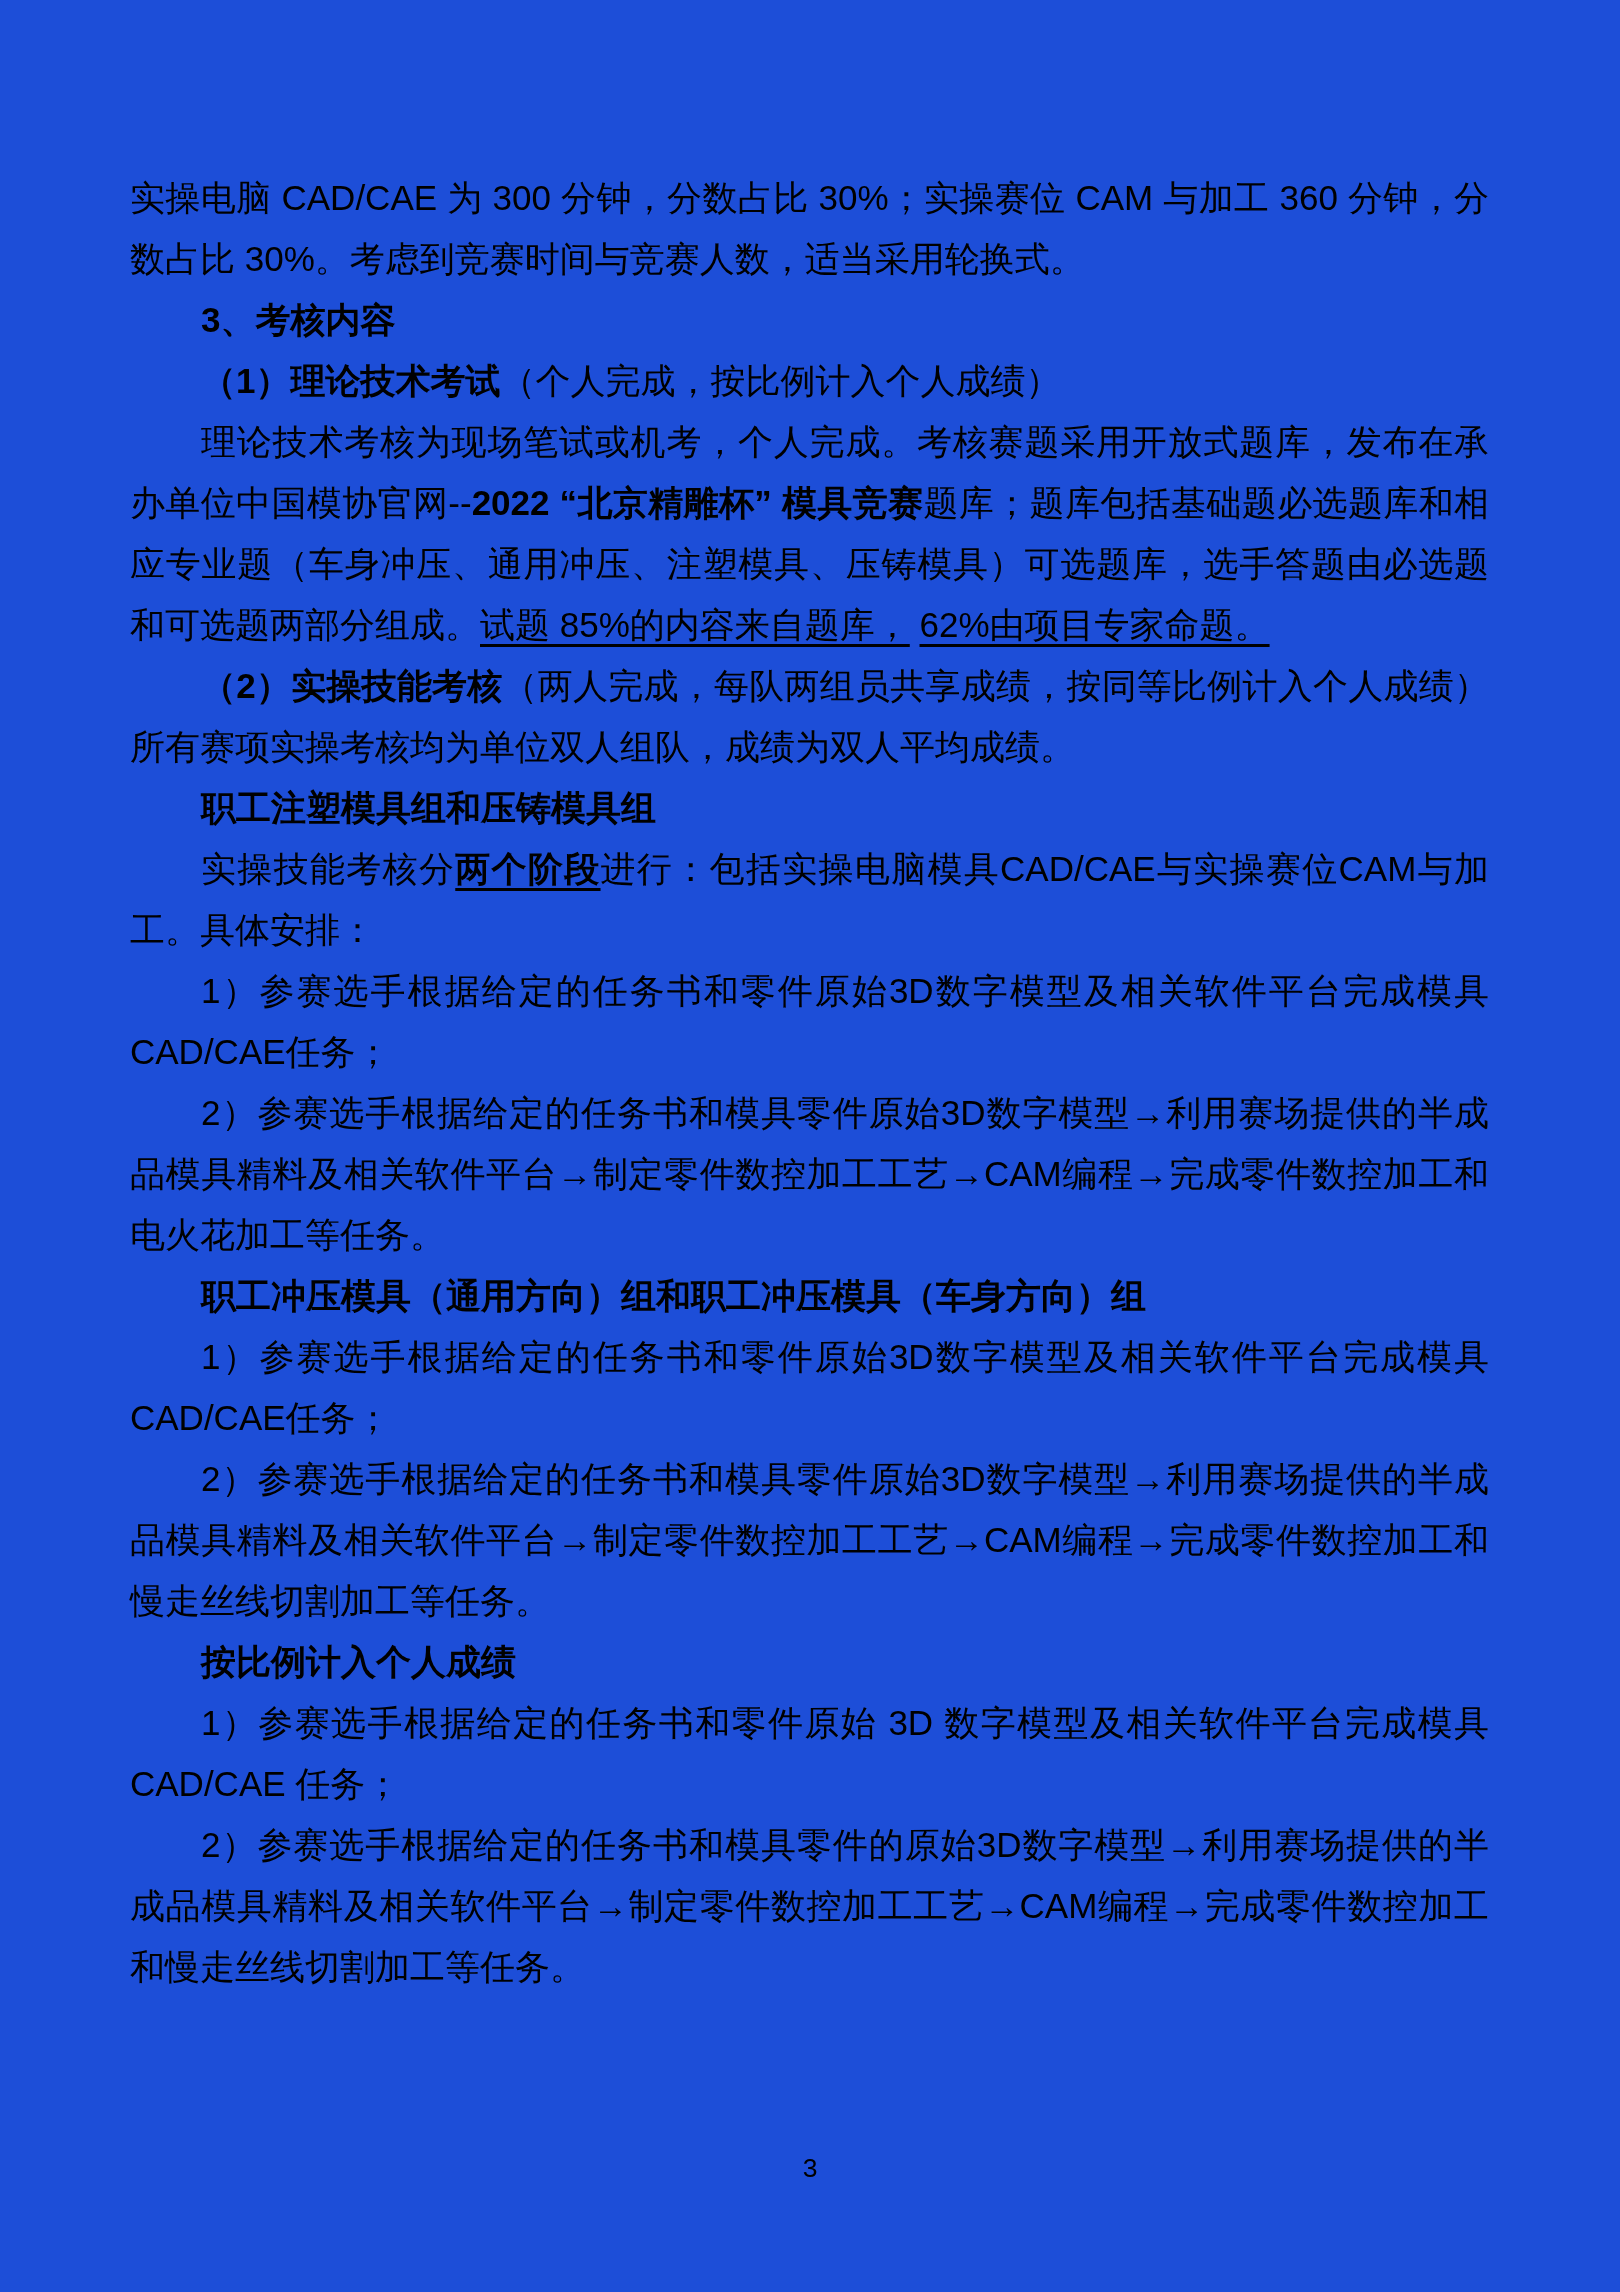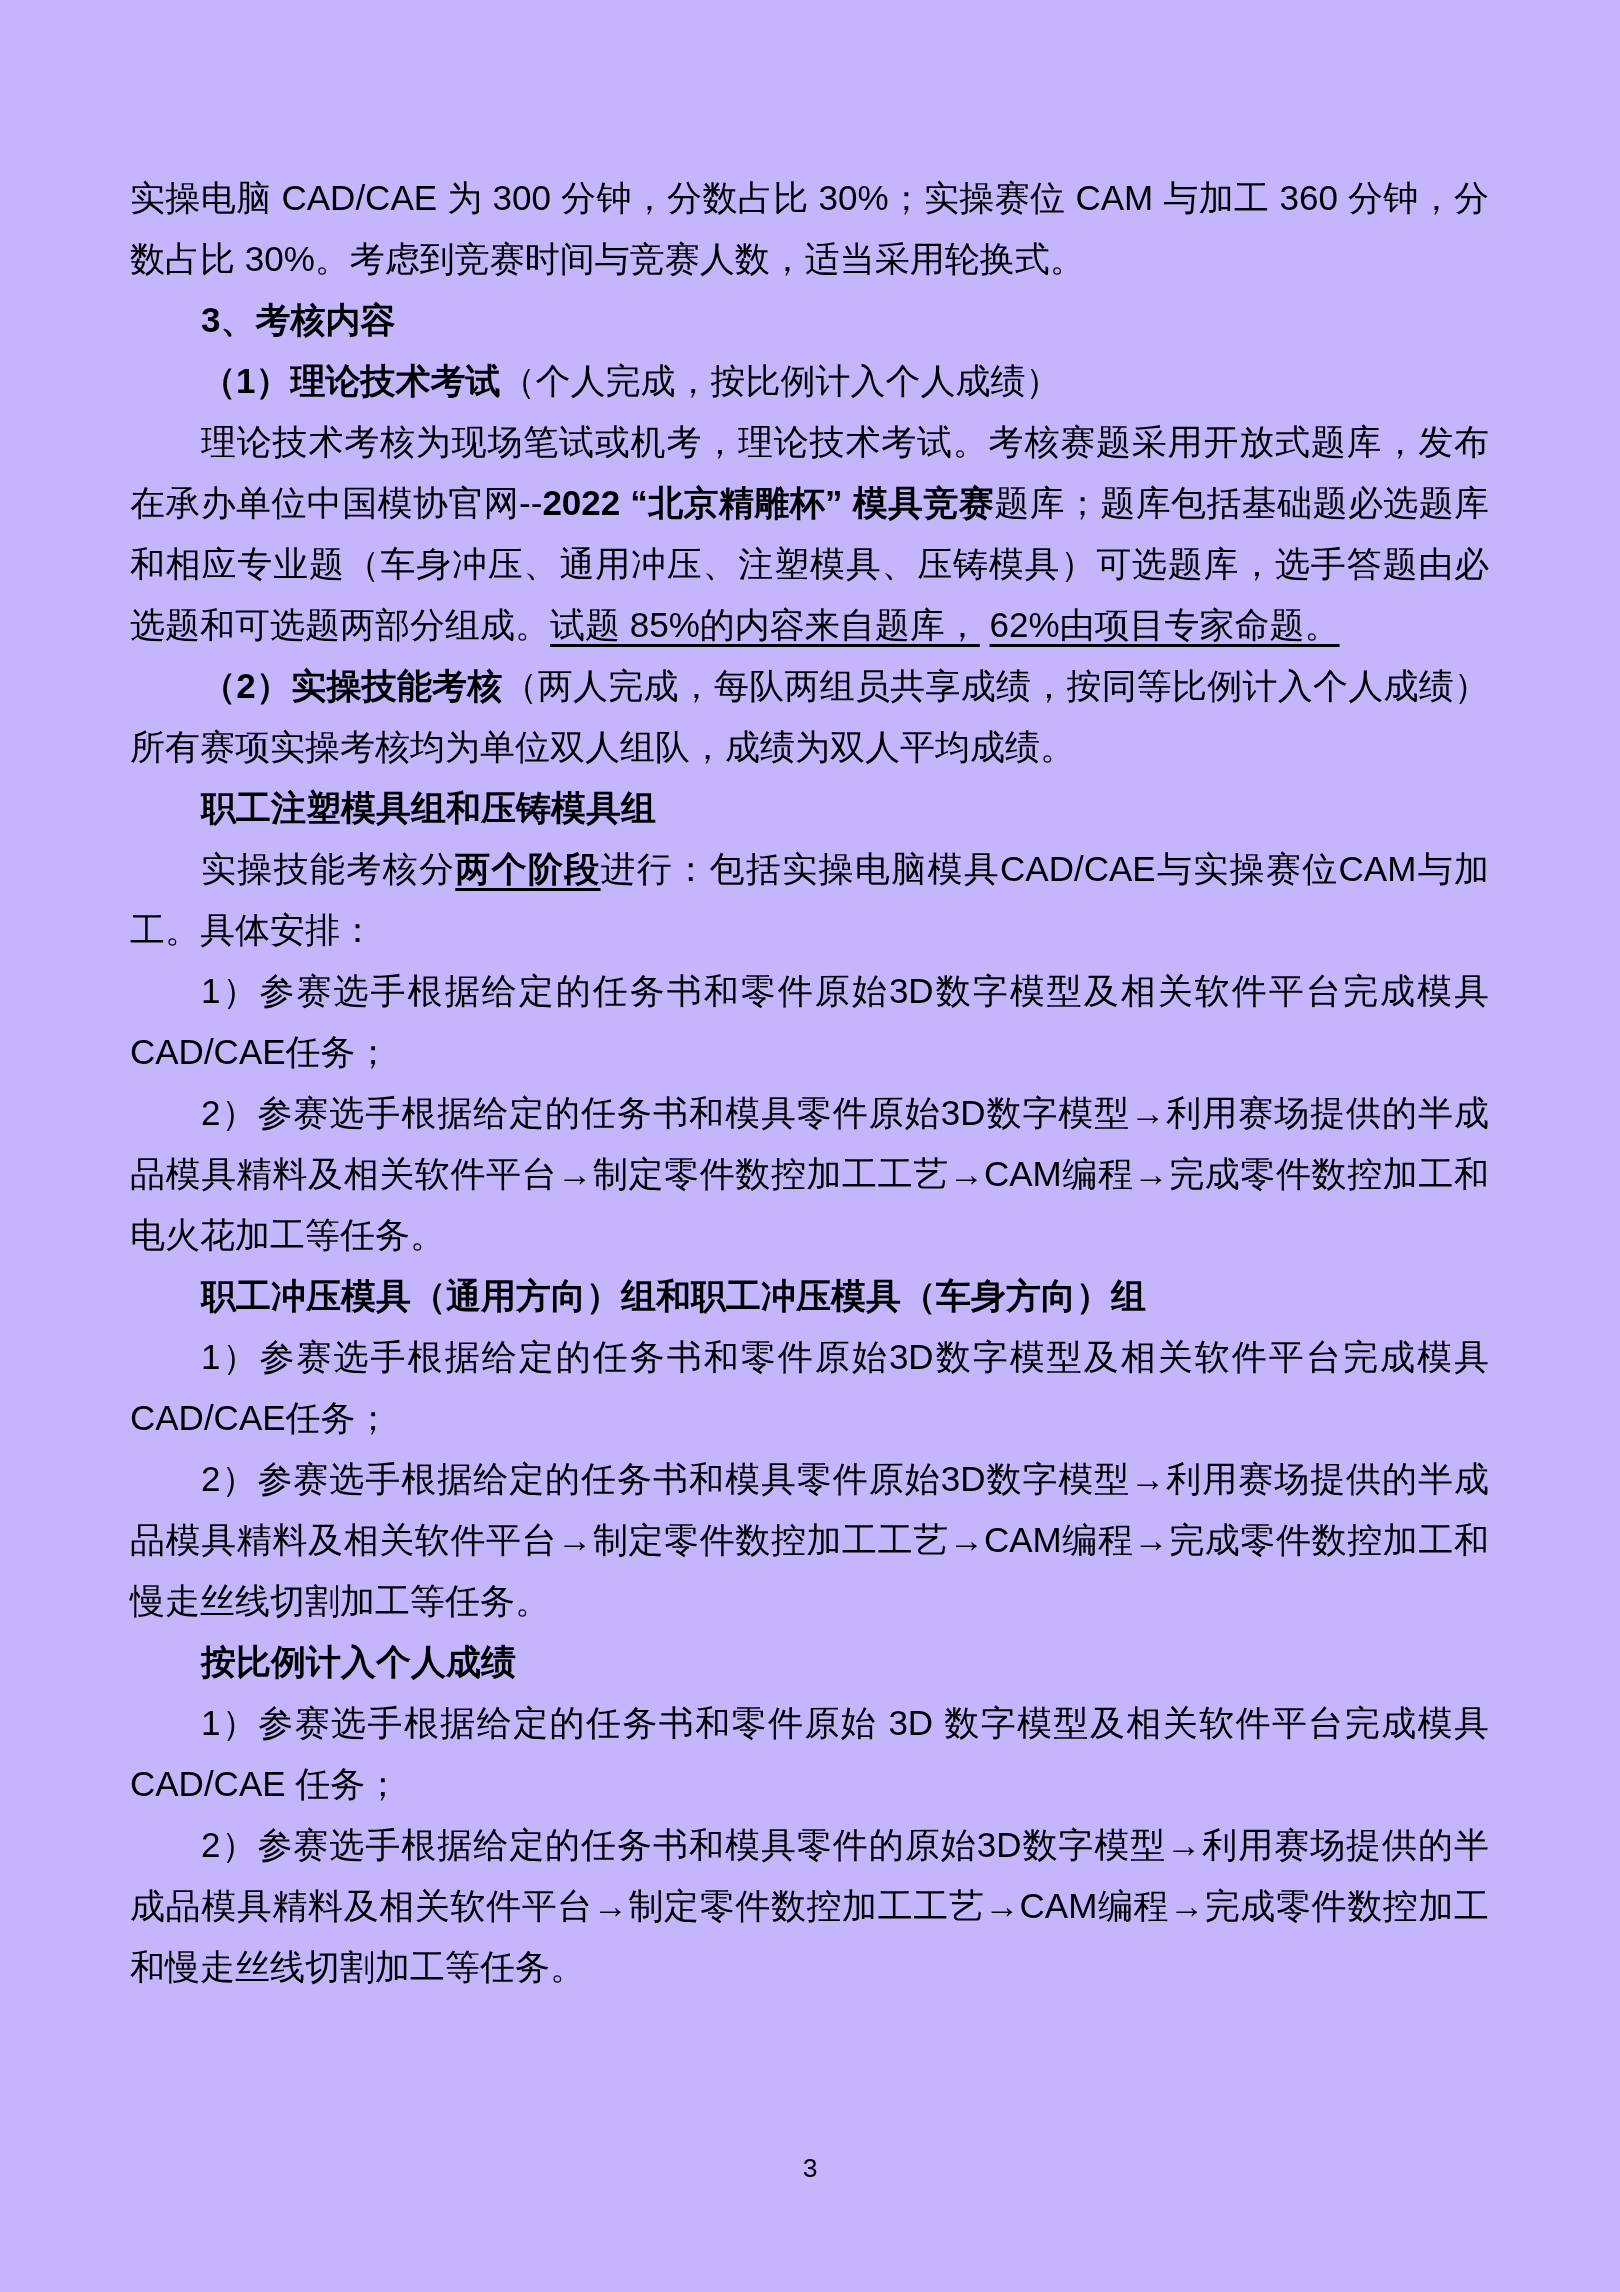--- a/index.html
+++ b/index.html
@@ -4,21 +4,21 @@
 <style>
   html, body {
     margin: 0;
     padding: 0;
     background: #ffffff;
   }
   .page {
     position: relative;
     width: 1620px;
     height: 2293px;
-    background: #c4b5fd;
+    background: #1d4ed8;
     color: #000000;
     font-family: "Liberation Sans", "DejaVu Sans", sans-serif;
     overflow: hidden;
     text-decoration: underline;
   }
   .content {
     position: absolute;
     left: 130px;
     top: 167px;
     width: 1359px;
@@ -51,21 +51,21 @@
 
 <div class="page">
   <div class="content">
 
     <p class="para"><span>实操电脑 CAD/CAE 为 300 分钟，分数占比 30%；实操赛位 CAM 与加工 360 分钟，分数占比 30%。考虑到竞赛时间与竞赛人数，适当采用轮换式。</span></p>
 
     <p class="para indent b"><span>3、考核内容</span></p>
 
     <p class="para indent"><span class="b">（1）理论技术考试</span><span>（个人完成，按比例计入个人成绩）</span></p>
 
-    <p class="para indent"><span>理论技术考核为现场笔试或机考，理论技术考试。考核赛题采用开放式题库，发布在承办单位中国模协官网--</span><span class="b">2022 “北京精雕杯” 模具竞赛</span><span>题库；题库包括基础题必选题库和相应专业题（车身冲压、通用冲压、注塑模具、压铸模具）可选题库，选手答题由必选题和可选题两部分组成。</span><span class="u">试题 85%的内容来自题库，</span><span> </span><span class="u">62%由项目专家命题。</span></p>
+    <p class="para indent"><span>理论技术考核为现场笔试或机考，个人完成。考核赛题采用开放式题库，发布在承办单位中国模协官网--</span><span class="b">2022 “北京精雕杯” 模具竞赛</span><span>题库；题库包括基础题必选题库和相应专业题（车身冲压、通用冲压、注塑模具、压铸模具）可选题库，选手答题由必选题和可选题两部分组成。</span><span class="u">试题 85%的内容来自题库，</span><span> </span><span class="u">62%由项目专家命题。</span></p>
 
     <p class="para indent"><span class="b">（2）实操技能考核</span><span>（两人完成，每队两组员共享成绩，按同等比例计入个人成绩）所有赛项实操考核均为单位双人组队，成绩为双人平均成绩。</span></p>
 
     <p class="para indent b"><span>职工注塑模具组和压铸模具组</span></p>
 
     <p class="para indent"><span>实操技能考核分</span><span class="b u">两个阶段</span><span>进行：包括实操电脑模具CAD/CAE与实操赛位CAM与加工。具体安排：</span></p>
 
     <p class="para indent"><span>1）参赛选手根据给定的任务书和零件原始3D数字模型及相关软件平台完成模具CAD/CAE任务；</span></p>
 
     <p class="para indent"><span>2）参赛选手根据给定的任务书和模具零件原始3D数字模型→利用赛场提供的半成品模具精料及相关软件平台→制定零件数控加工工艺→CAM编程→完成零件数控加工和电火花加工等任务。</span></p>

